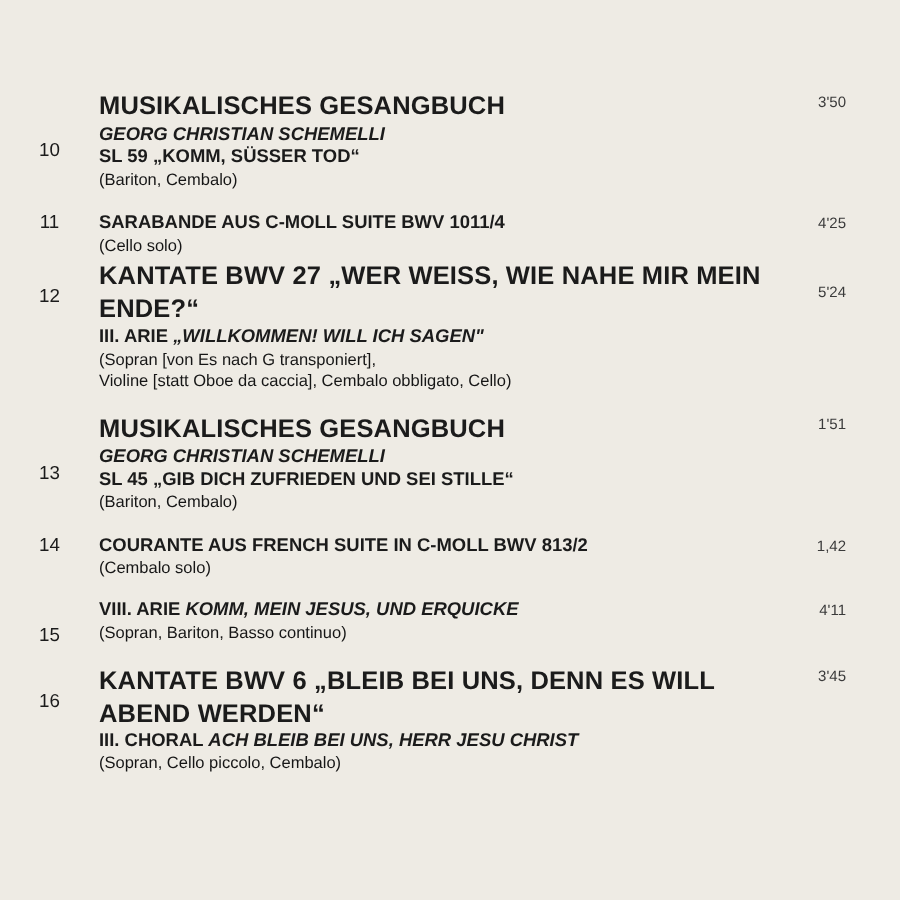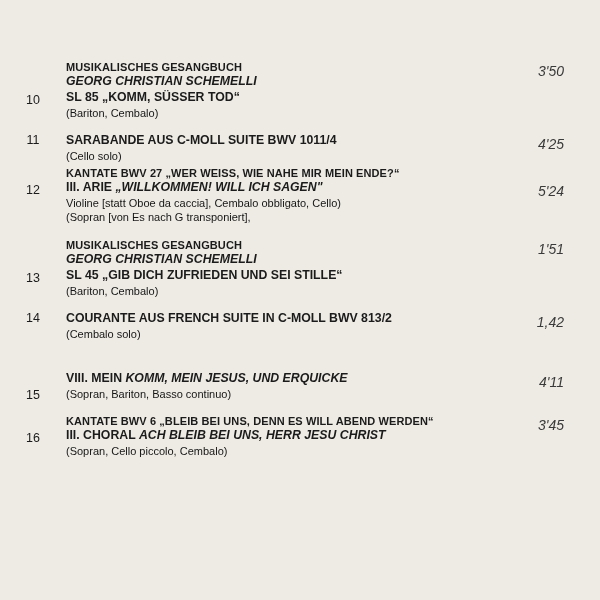--- a/index.html
+++ b/index.html
@@ -39,27 +39,26 @@
     color: #1b1b1b;
   }
   .body {
     margin-left: 48px;
     margin-right: 40px;
     position: relative;
   }
   .dur {
     position: absolute;
     right: -44px;
-    font-size: 14px;
-    font-style: italic;
+    font-size: 10px;
     color: #3a3a3a;
     white-space: nowrap;
   }
   .work {
-    font-size: 11px;
+    font-size: 17px;
     font-weight: bold;
     letter-spacing: 0.1px;
     line-height: 1.28;
   }
   .composer {
     font-size: 12.3px;
     font-weight: bold;
     font-style: italic;
     line-height: 1.28;
   }
@@ -82,21 +81,21 @@
 <body>
 
 <div class="page">
   <div class="tracklist">
 
     <div class="track" style="margin-bottom:13px;">
       <div class="num" style="top:33px;">10</div>
       <div class="body">
         <div class="work">MUSIKALISCHES GESANGBUCH</div>
         <div class="composer">GEORG CHRISTIAN SCHEMELLI</div>
-        <div class="title"><span>SL 85 „KOMM, SÜSSER TOD“</span></div>
+        <div class="title"><span>SL 59 „KOMM, SÜSSER TOD“</span></div>
         <div class="perf">
           <span>(Bariton, Cembalo)</span>
           <span class="dur" style="top:2px;">3'50</span>
         </div>
       </div>
     </div>
 
     <div class="track" style="margin-bottom:2px;">
       <div class="num" style="top:0px;">11</div>
       <div class="body">
@@ -107,55 +106,55 @@
         </div>
       </div>
     </div>
 
     <div class="track" style="margin-bottom:13px;">
       <div class="num" style="top:17px;">12</div>
       <div class="body">
         <div class="work">KANTATE BWV 27 „WER WEISS, WIE NAHE MIR MEIN ENDE?“</div>
         <div class="title"><span>III. ARIE </span><span class="ital">„WILLKOMMEN! WILL ICH SAGEN"</span></div>
         <div class="perf">
+          <div>(Sopran [von Es nach G transponiert],</div>
           <div>Violine [statt Oboe da caccia], Cembalo obbligato, Cello)</div>
-          <div>(Sopran [von Es nach G transponiert],</div>
           <span class="dur" style="top:16px;margin-left:44px;">5'24</span>
         </div>
       </div>
     </div>
 
     <div class="track" style="margin-bottom:13px;">
       <div class="num" style="top:33px;">13</div>
       <div class="body">
         <div class="work">MUSIKALISCHES GESANGBUCH</div>
         <div class="composer">GEORG CHRISTIAN SCHEMELLI</div>
         <div class="title"><span>SL 45 „GIB DICH ZUFRIEDEN UND SEI STILLE“</span></div>
         <div class="perf">
           <span>(Bariton, Cembalo)</span>
           <span class="dur" style="top:2px;">1'51</span>
         </div>
       </div>
     </div>
 
-    <div class="track" style="margin-bottom:29px;">
+    <div class="track" style="margin-bottom:13px;">
       <div class="num" style="top:0px;">14</div>
       <div class="body">
         <div class="title"><span>COURANTE AUS FRENCH SUITE IN C-MOLL BWV 813/2</span></div>
         <div class="perf">
           <span>(Cembalo solo)</span>
           <span class="dur" style="top:2px;">1,42</span>
         </div>
       </div>
     </div>
 
     <div class="track" style="margin-bottom:13px;">
       <div class="num" style="top:17px;">15</div>
       <div class="body">
-        <div class="title"><span>VIII. MEIN </span><span class="ital">KOMM, MEIN JESUS, UND ERQUICKE</span></div>
+        <div class="title"><span>VIII. ARIE </span><span class="ital">KOMM, MEIN JESUS, UND ERQUICKE</span></div>
         <div class="perf">
           <span>(Sopran, Bariton, Basso continuo)</span>
           <span class="dur" style="top:2px;">4'11</span>
         </div>
       </div>
     </div>
 
     <div class="track" style="margin-bottom:0;">
       <div class="num" style="top:17px;">16</div>
       <div class="body">

